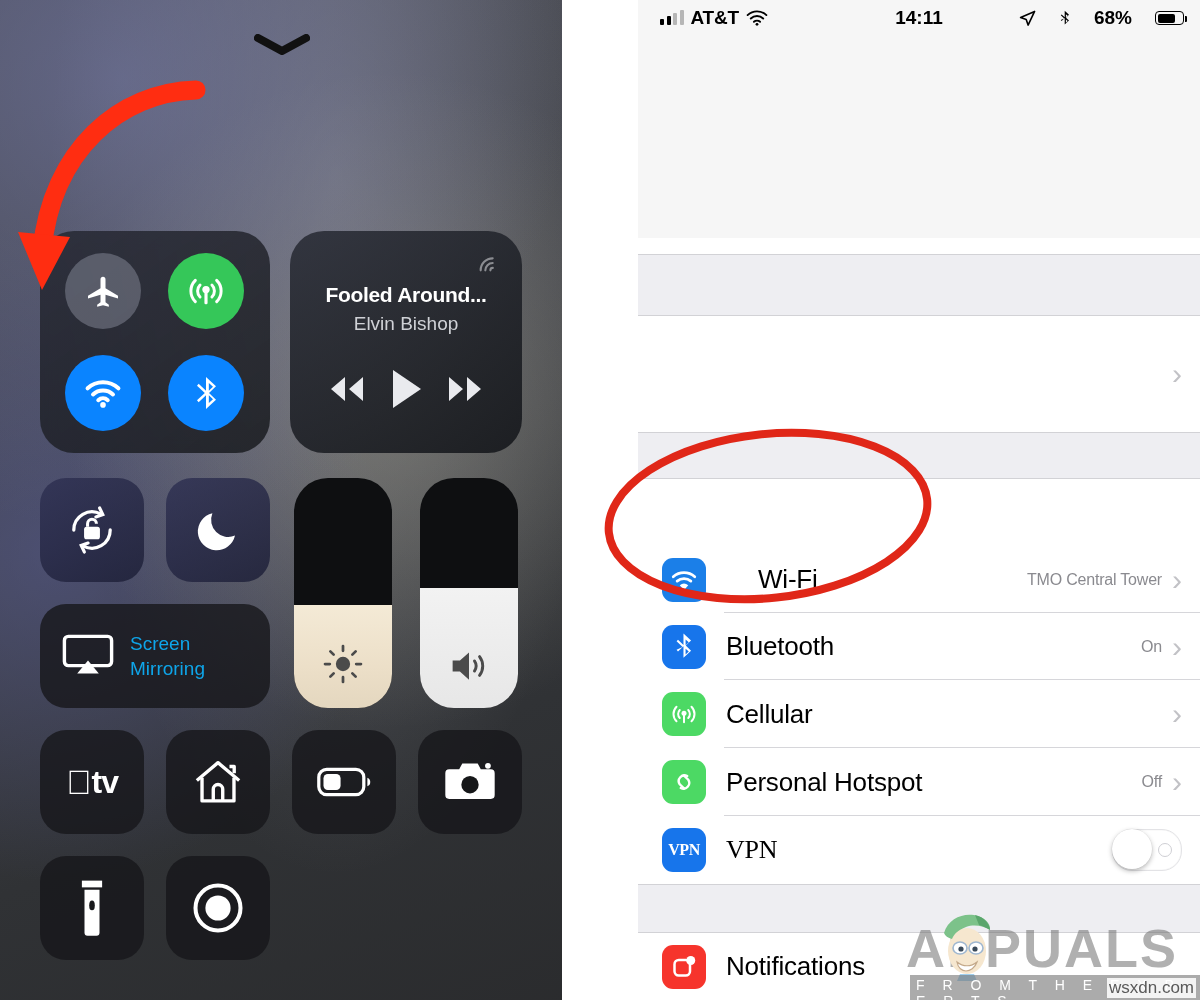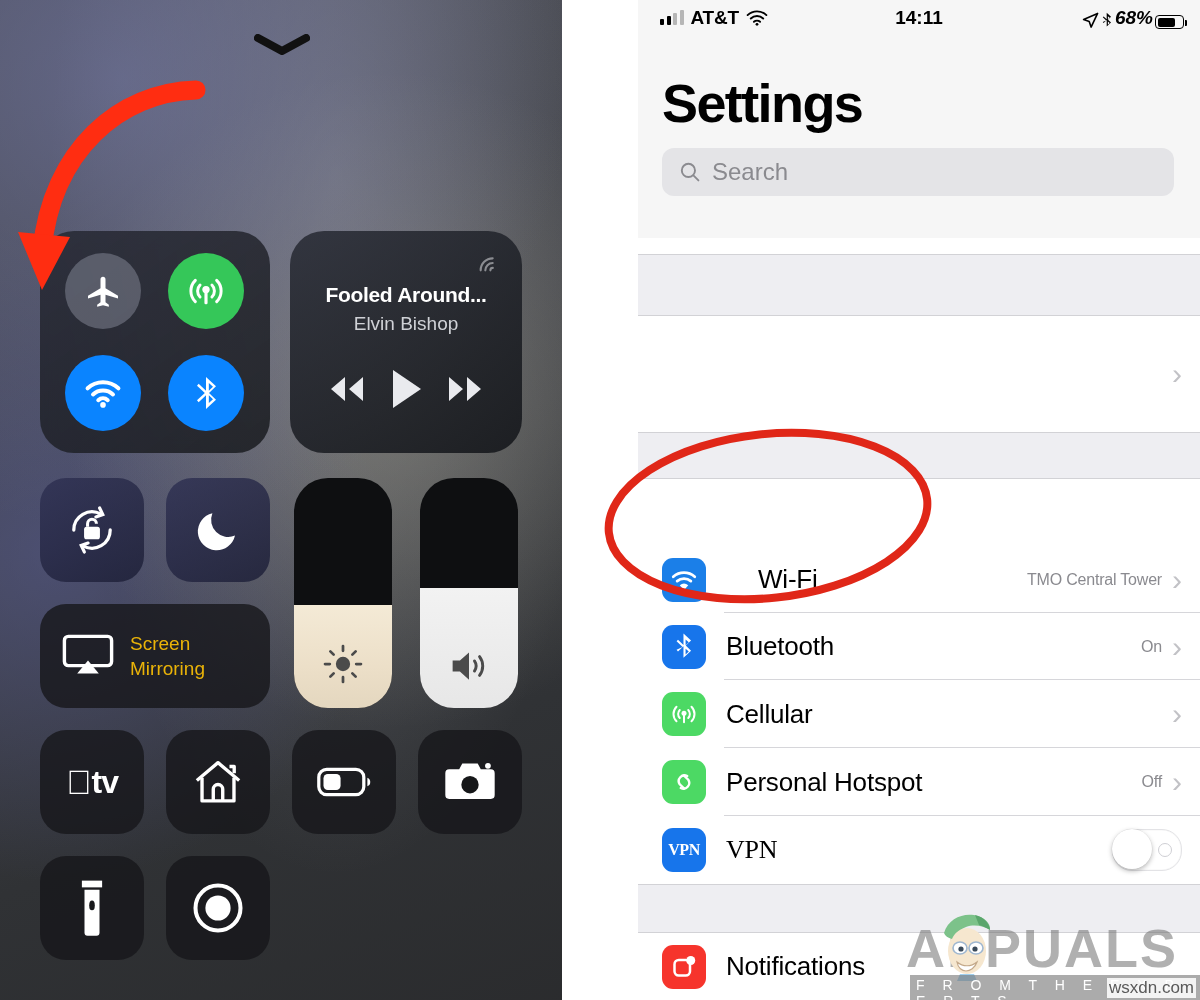--- a/index.html
+++ b/index.html
@@ -60,21 +60,21 @@
   }
   .np-ctl{position:absolute;left:0;right:0;top:136px;display:flex;align-items:center;justify-content:space-around;padding:0 26px;box-sizing:border-box;}
   .np-ctl > div{display:flex;align-items:center;justify-content:center;}
 
   
   .tile{position:absolute;border-radius:26px;background:rgba(22,23,26,.80);display:flex;align-items:center;justify-content:center;}
   .tile.lilac{background:linear-gradient(150deg,rgba(46,48,82,.82),rgba(30,32,56,.85));}
   .t-rot{left:40px;top:478px;width:104px;height:104px;}
   .t-dnd{left:166px;top:478px;width:104px;height:104px;}
   .t-mirror{left:40px;top:604px;width:230px;height:104px;border-radius:26px;justify-content:flex-start;padding-left:22px;box-sizing:border-box;}
-  .mirror-lbl{color:#eab308;font-size:19px;line-height:25px;margin-left:16px;}
+  .mirror-lbl{color:#0ea5e9;font-size:19px;line-height:25px;margin-left:16px;}
 
   
   .slider{position:absolute;width:98px;height:230px;border-radius:34px;overflow:hidden;background:#0e0f11;}
   .sl-bright{left:294px;top:478px;}
   .sl-vol{left:420px;top:478px;}
   .sl-fill{position:absolute;left:0;right:0;bottom:0;}
   .sl-bright .sl-fill{background:linear-gradient(180deg,#f4ead6 0%,#ecdfc8 60%,#e4d7bf 100%);}
   .sl-vol .sl-fill{background:linear-gradient(180deg,#f2f2f2 0%,#e7e7e7 100%);}
   .sl-ico{position:absolute;left:0;right:0;bottom:22px;display:flex;align-items:center;justify-content:center;}
 
@@ -91,21 +91,21 @@
   .arrow{position:absolute;left:0;top:0;width:562px;height:1000px;pointer-events:none;}
 
   
   .st{position:absolute;left:638px;top:0;width:562px;height:1000px;background:#fff;overflow:hidden;}
   .st-gap{position:absolute;left:562px;top:0;width:76px;height:1000px;background:#fff;}
 
   .statusbar{position:absolute;left:0;top:0;width:562px;height:36px;background:#f6f6f6;
     display:flex;align-items:center;color:#000;font-size:19px;font-weight:bold;}
   .sb-left{position:absolute;left:22px;display:flex;align-items:center;gap:7px;}
   .sb-center{position:absolute;left:0;right:0;text-align:center;font-size:19px;font-weight:bold;}
-  .sb-right{position:absolute;right:16px;display:flex;align-items:flex-end;gap:2px;font-style:italic;}
+  .sb-right{position:absolute;right:16px;display:flex;align-items:center;gap:23px;}
   .bars{display:flex;align-items:flex-end;gap:2.5px;height:14px;}
   .bars i{display:block;width:4px;background:#000;border-radius:1px;}
   .bars i:nth-child(1){height:6px;}
   .bars i:nth-child(2){height:9px;}
   .bars i:nth-child(3){height:12px;background:#b6b6b6;}
   .bars i:nth-child(4){height:15px;background:#b6b6b6;}
   .carrier{font-size:19px;font-weight:bold;letter-spacing:-.2px;}
   .batt-pct{font-size:19px;font-weight:bold;}
   .batt-shell{width:29px;height:14px;border:1.8px solid #000;border-radius:4px;position:relative;box-sizing:border-box;}
   .batt-shell::after{content:"";position:absolute;right:-4px;top:4px;width:2px;height:6px;background:#000;border-radius:0 1px 1px 0;}
@@ -361,28 +361,20 @@
           <path d="M5.2 8.5 1.8 5.3l.8-.9 3.1 2.9V.8l4.3 4-3 2.9 3 2.9-4.3 4v-6.5l-3.1 2.9-.8-.9L5.2 8.5zm1.7-1 1.8-1.7-1.8-1.6v3.3zm0 5.3 1.8-1.7-1.8-1.6v3.3z" fill="#000"></path>
         </svg>
         <span class="batt-pct">68%</span>
         <span class="batt-shell">
             <i id="battFill" style="width: 17px;"></i>
           </span>
       </div>
     </div>
 
     <div class="st-head">
-      <div class="st-title">Settings</div>
-      <div class="searchbar">
-        <svg width="24" height="24" viewBox="0 0 24 24">
-          <circle cx="10.4" cy="10.4" r="6.6" fill="none" stroke="#8a8a8f" stroke-width="1.9"></circle>
-          <path d="M15.4 15.4 20.4 20.4" stroke="#8a8a8f" stroke-width="1.9" stroke-linecap="round"></path>
-        </svg>
-        <span class="search-ph">Search</span>
-      </div>
     </div>
 
     <div class="sep" style="top:255px;height:60px;"></div>
 
     <div class="row" style="top:316px;height:116px;">
       <div class="rright" style="right:18px;">
         <span class="chev">›</span>
       </div>
     </div>
 

